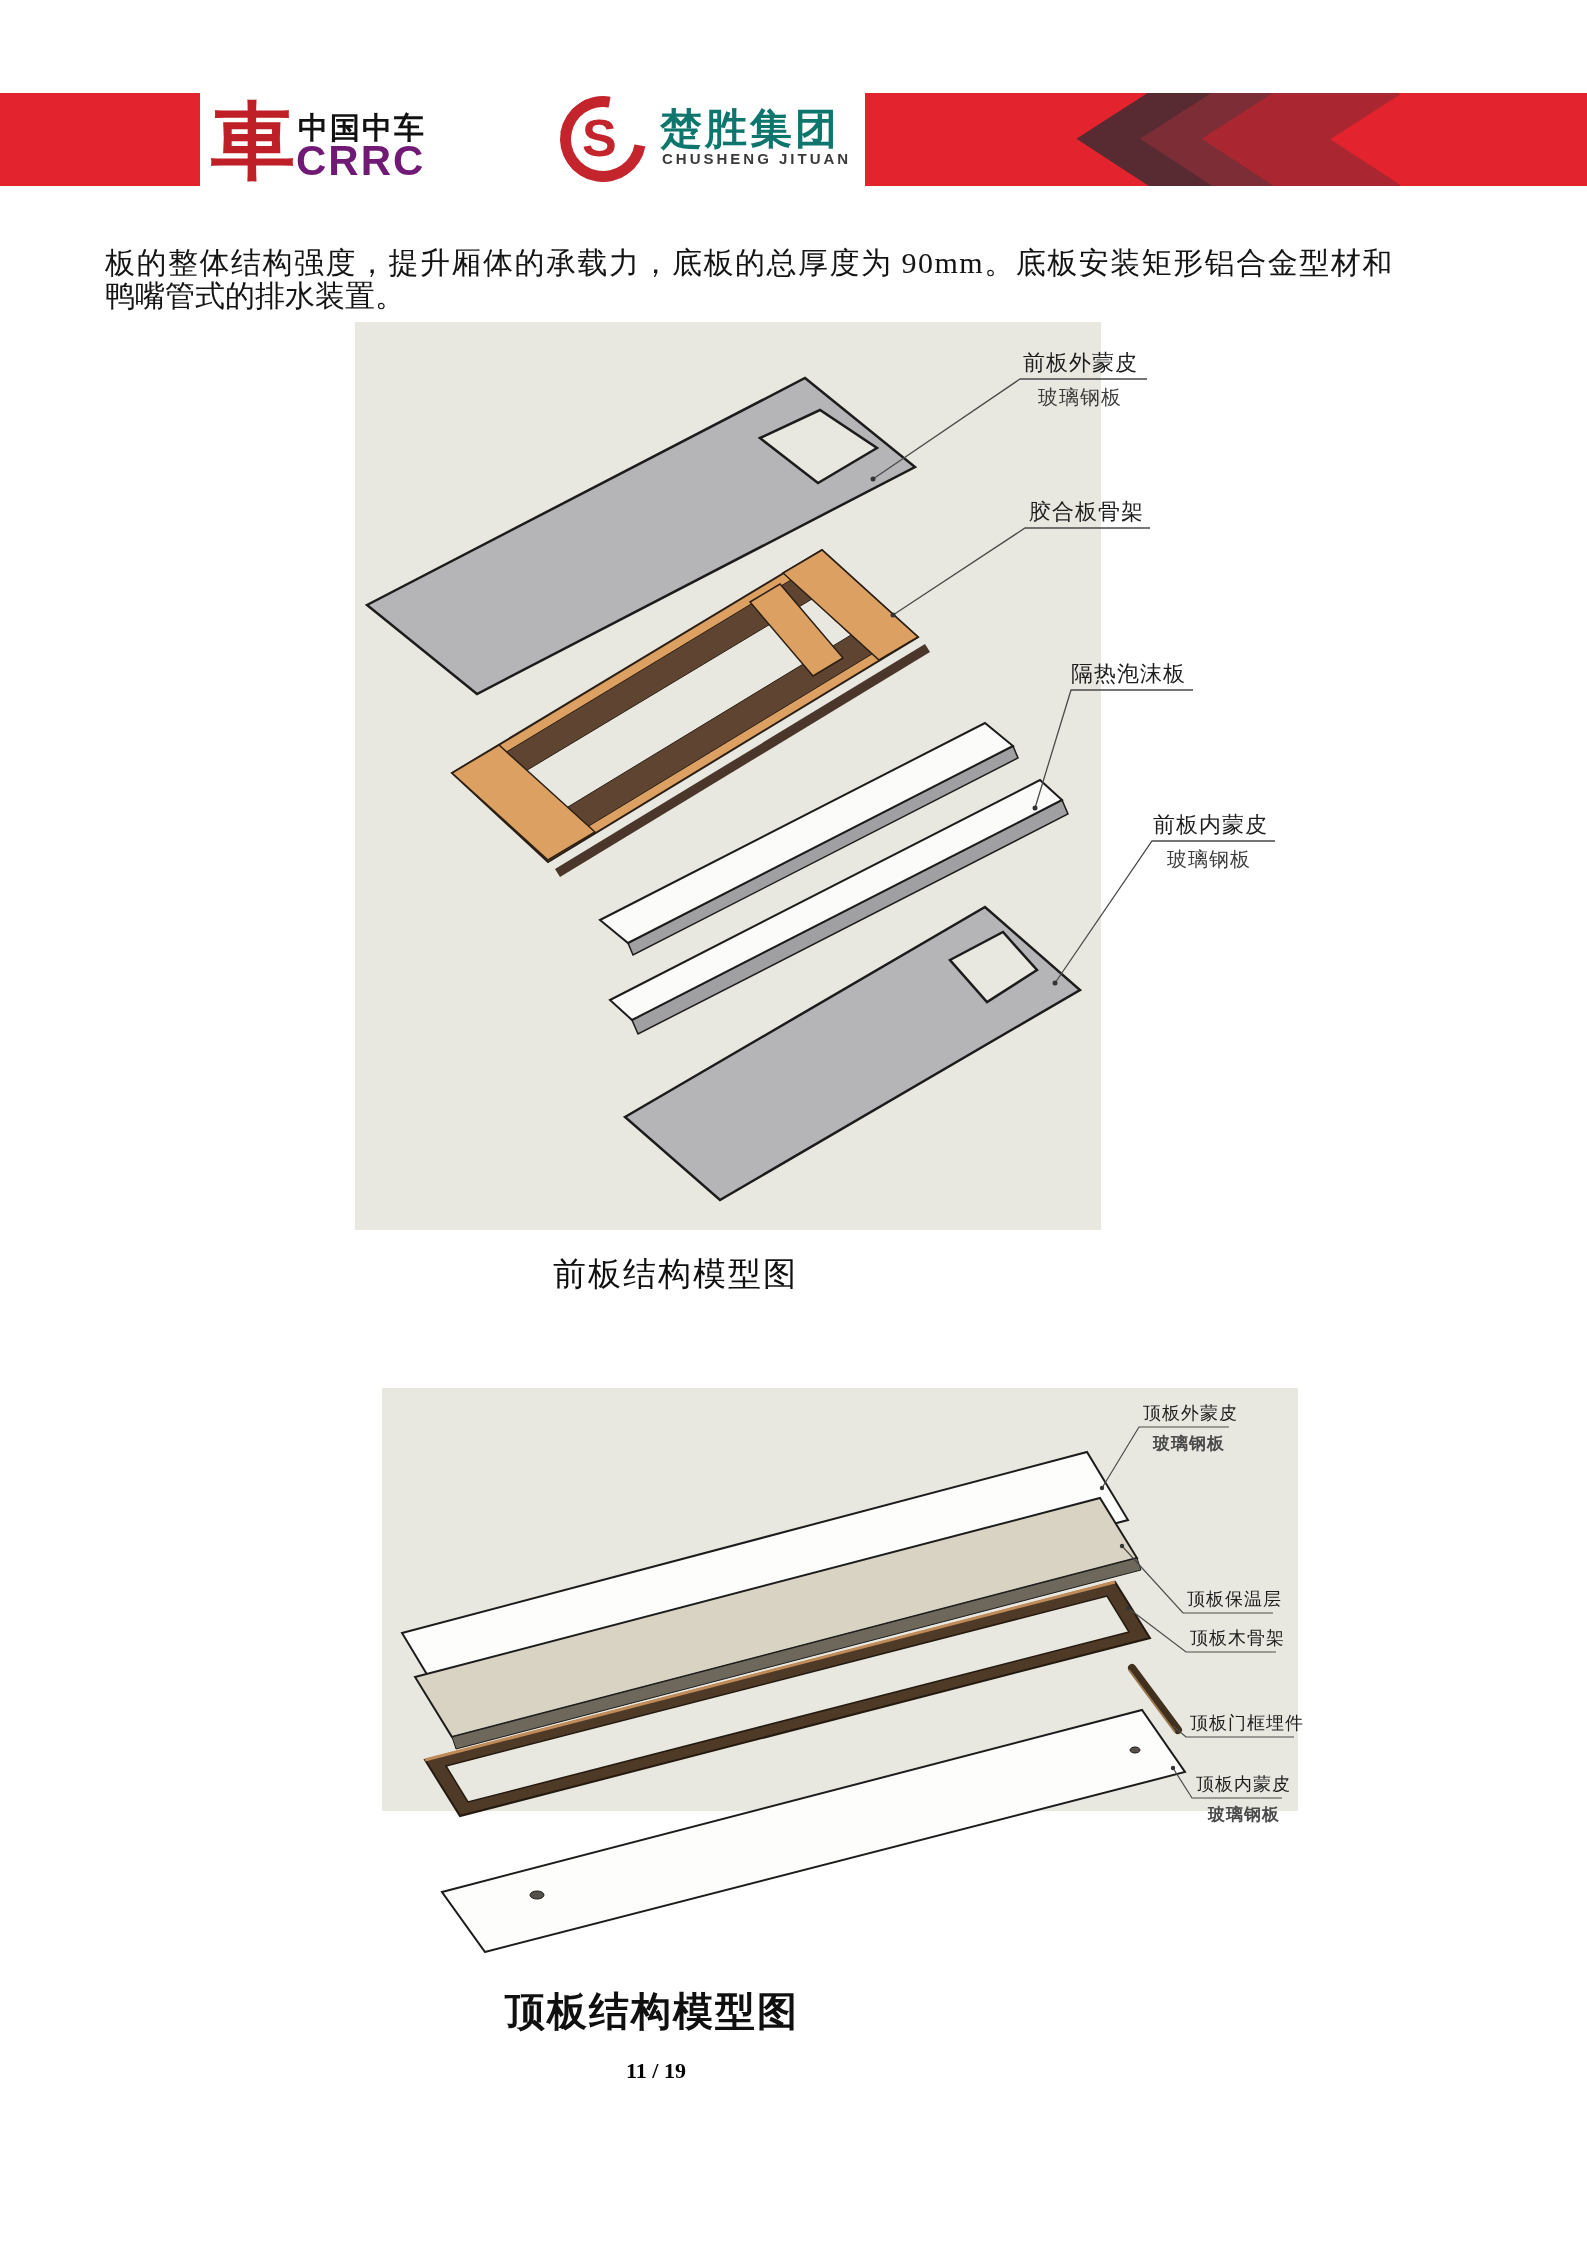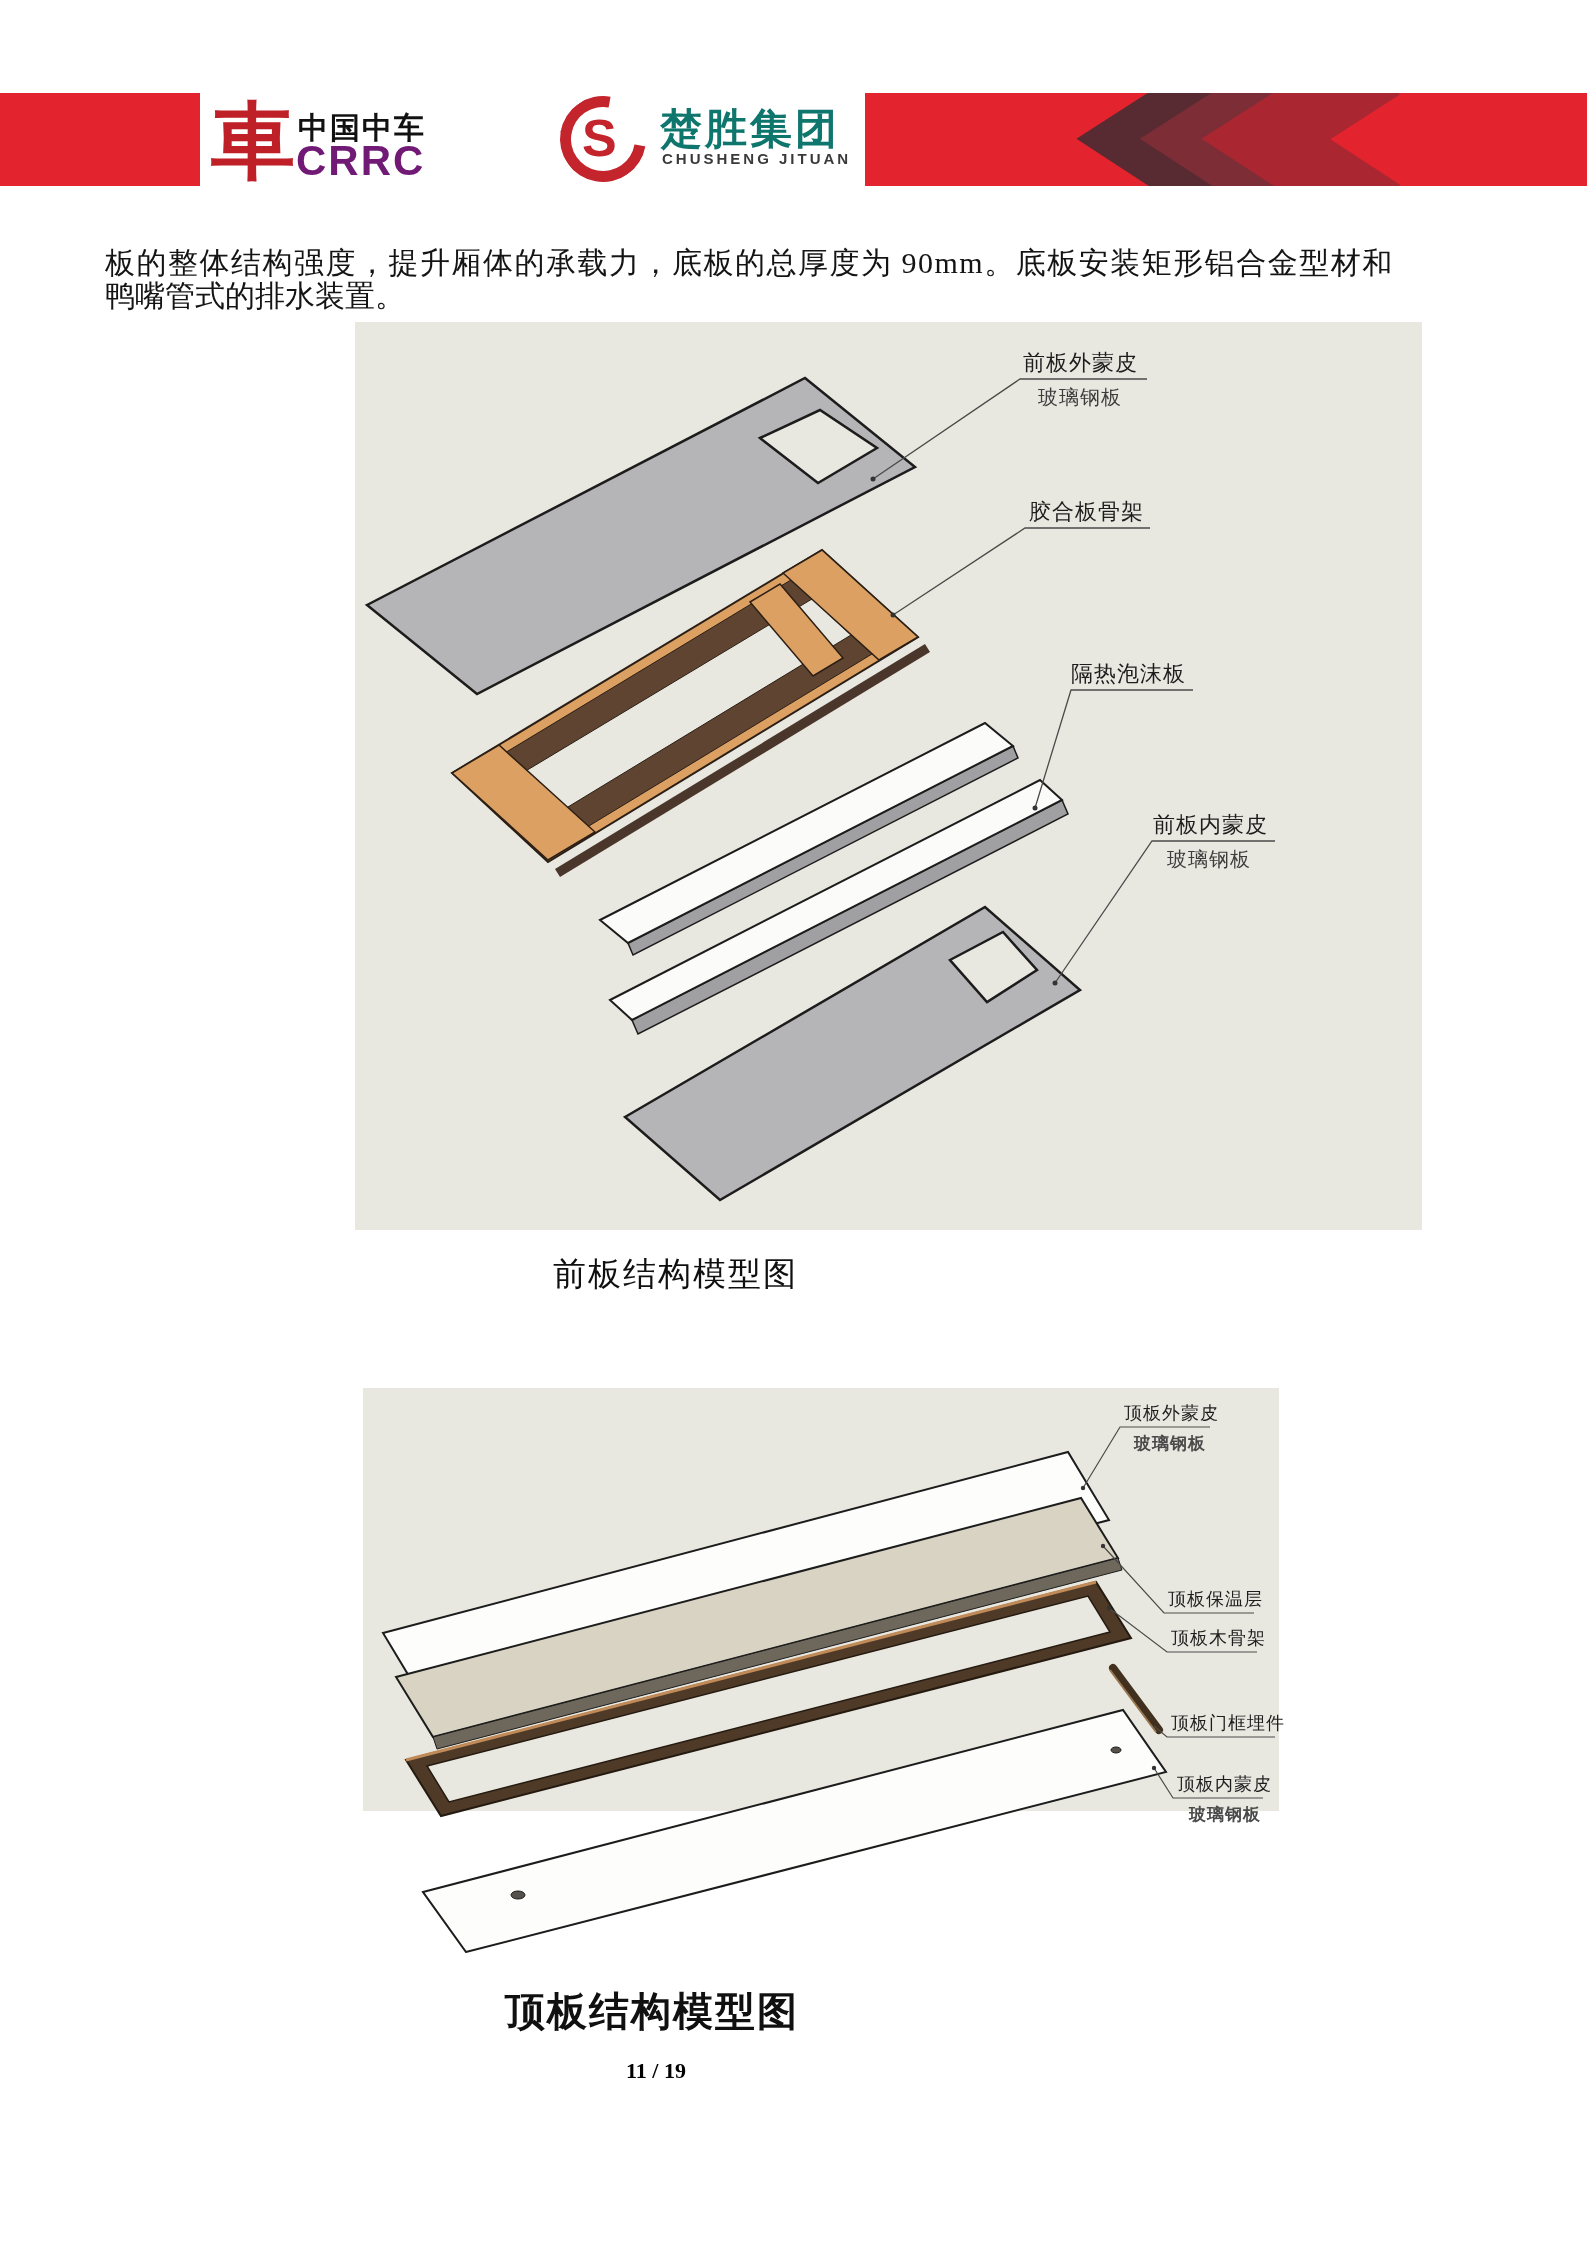--- a/index.html
+++ b/index.html
@@ -26,22 +26,22 @@
          font-family:"Liberation Sans","DejaVu Sans",sans-serif;}
   .cs-en{left:662px;top:150px;font-size:15px;font-weight:700;letter-spacing:3px;color:#3a3a3a;
          font-family:"Liberation Sans","DejaVu Sans",sans-serif;}
   
   .bodyline{position:absolute;left:105px;font-size:30px;color:#141414;white-space:nowrap;}
   .p1l1{top:203px;letter-spacing:1.5px;margin-top:40px;}
   .p1l2{top:276px;}
   .p2{top:1324px;}
   
   .fig{position:absolute;background:#e9e8e0;}
-  .fig1{left:355px;top:322px;width:1067px;height:908px;}
-  .fig2{left:363px;top:1388px;width:916px;height:423px;}
+  .fig1{left:355px;top:322px;width:746px;height:908px;}
+  .fig2{left:382px;top:1388px;width:916px;height:423px;}
   .fig svg{position:absolute;left:0;top:0;}
   .cl{position:absolute;white-space:nowrap;color:#1d1d1d;}
   .fig1 .cl-main{font-size:22px;letter-spacing:1px;}
   .fig1 .cl-sub{font-size:20px;color:#3c3c3c;letter-spacing:1px;}
   .fig2 .cl-main{font-size:18px;letter-spacing:1px;}
   .fig2 .cl-sub{font-size:17px;color:#4a4a4a;font-weight:600;letter-spacing:1px;}
   .caption{position:absolute;color:#101010;letter-spacing:2px;}
   .cap1{left:553px;top:1252px;font-size:33px;}
   .cap2{left:505px;top:1984px;font-size:40px;font-weight:bold;}
   .pagenum{position:absolute;left:626px;top:2058px;font-size:22px;font-weight:bold;

